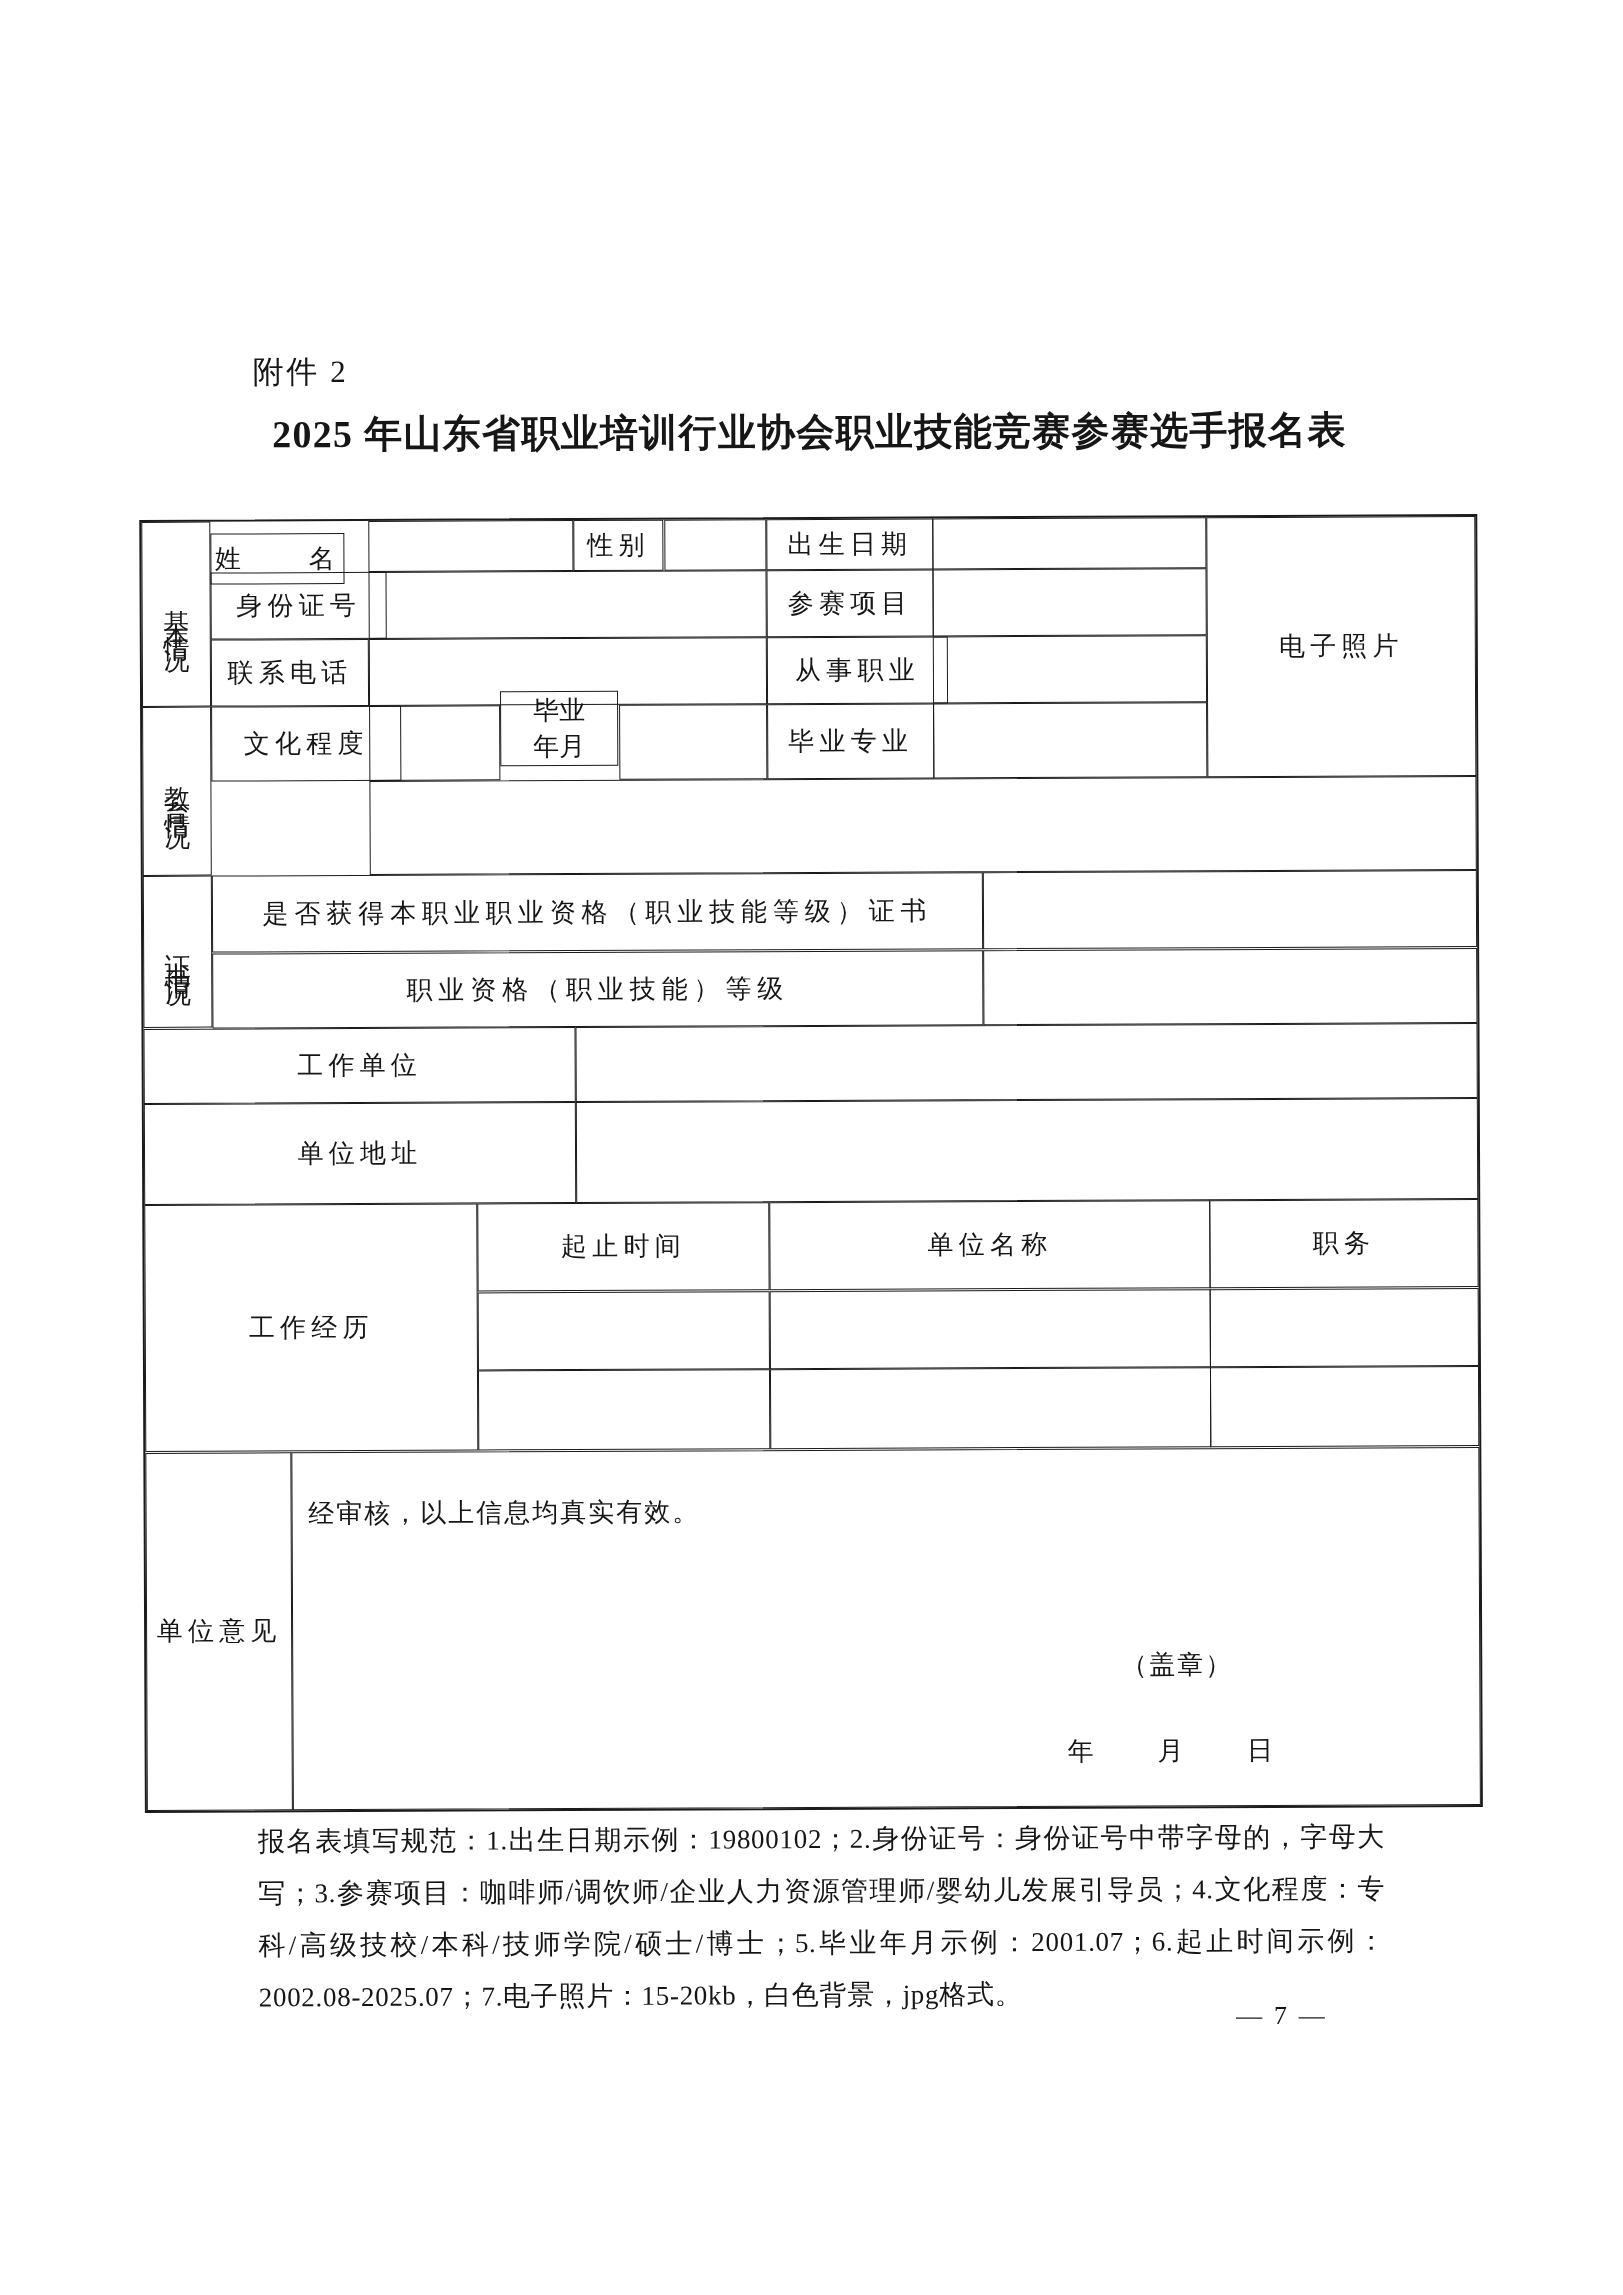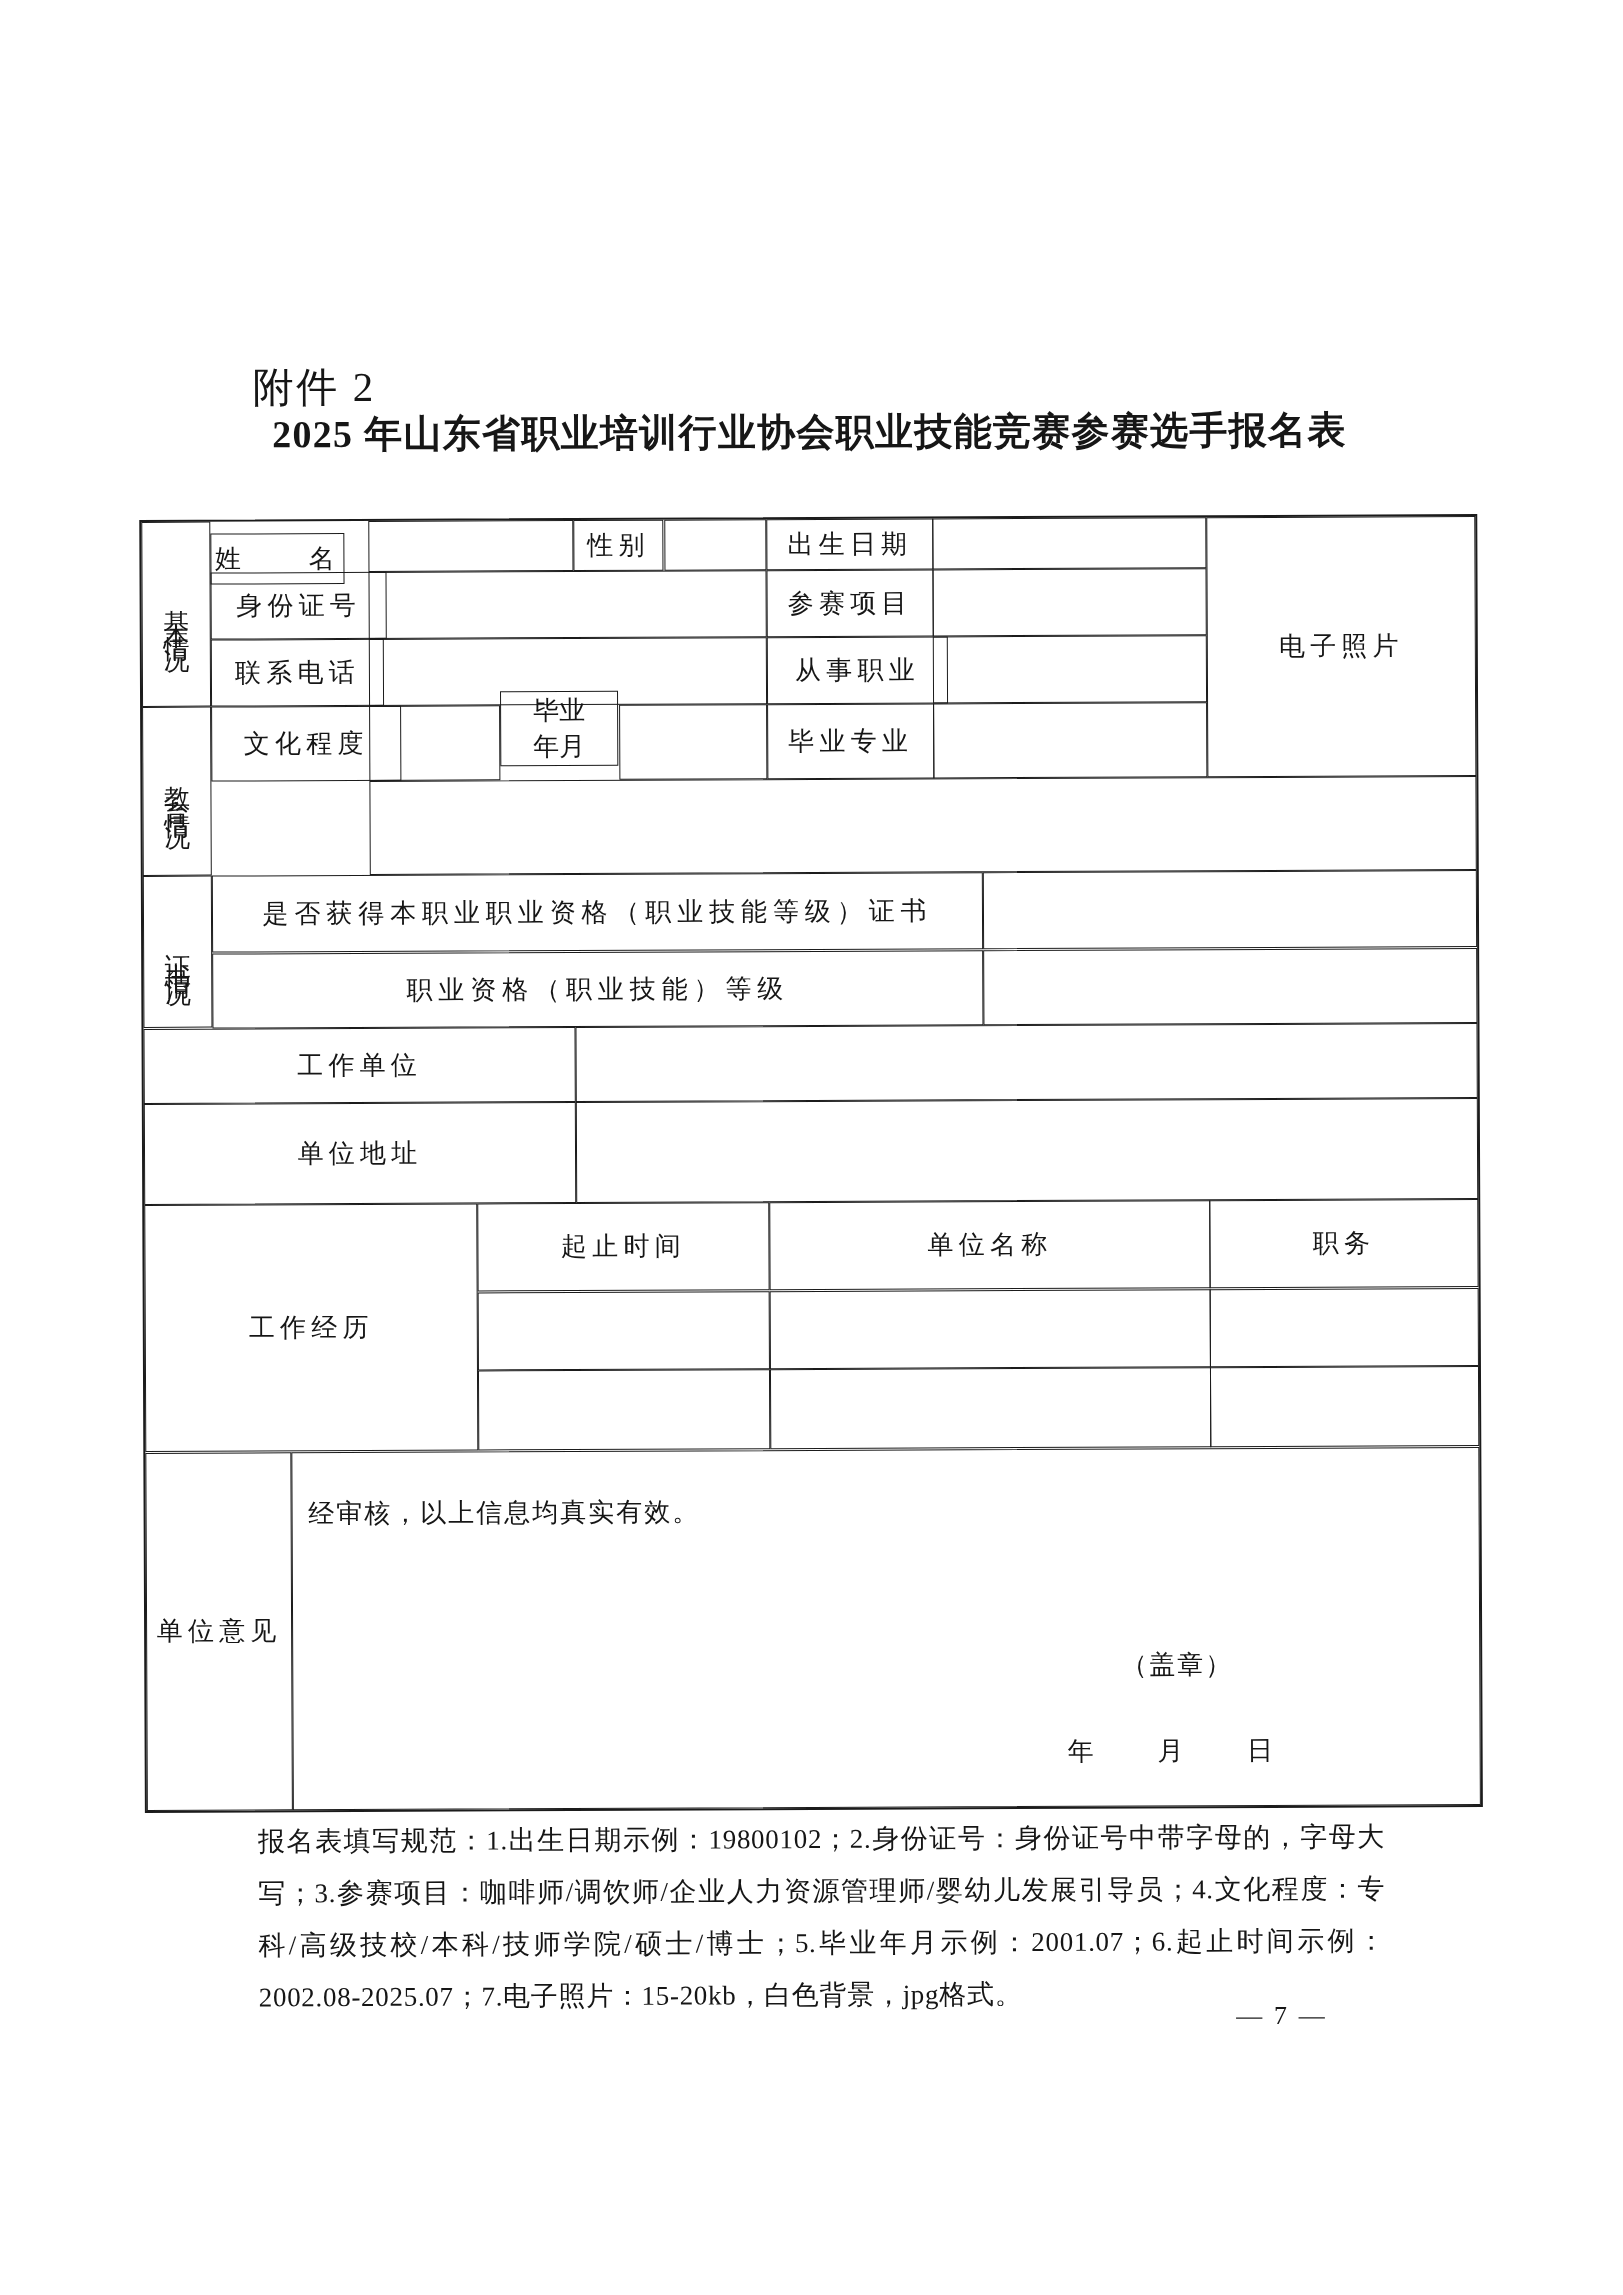--- a/index.html
+++ b/index.html
@@ -6,22 +6,22 @@
   body{
     width:1623px;height:2295px;position:relative;overflow:hidden;
     font-family:"Liberation Serif","DejaVu Serif",serif;
     color:#161616;
   }
   .sheet{
     position:absolute;left:0;top:0;width:1623px;height:2295px;
     transform:rotate(-0.25deg);transform-origin:50% 40%;
   }
   .attachment{
-    position:absolute;left:255px;top:358px;
-    font-size:41px;letter-spacing:2.6px;
+    position:absolute;left:255px;top:349px;
+    font-size:31px;letter-spacing:2.6px;
   }
   .title{
     position:absolute;left:0;top:407px;width:1623px;margin:0;
     text-align:center;font-size:38px;font-weight:bold;letter-spacing:1.3px;
   }
   .form-table{
     position:absolute;left:141px;top:517px;width:1334px;height:1289px;
     border:2.6px solid #1b1b1b;box-sizing:content-box;
   }
   .cell{
@@ -78,21 +78,21 @@
     <div class="cell" style="left:523px;top:0;width:102px;height:51px"></div>
     <div class="cell lbl" style="left:625px;top:0;width:167px;height:51px">出生日期</div>
     <div class="cell" style="left:791px;top:0;width:274px;height:51px"></div>
     <div class="cell lbl" style="left:1065px;top:0;width:269px;height:260px">电子照片</div>
 
     <div class="cell lbl" style="left:69px;top:51px;width:176px;height:67px">身份证号</div>
     <div class="cell" style="left:227px;top:51px;width:398px;height:67px"></div>
     <div class="cell lbl" style="left:625px;top:51px;width:167px;height:67px">参赛项目</div>
     <div class="cell" style="left:791px;top:51px;width:274px;height:67px"></div>
 
-    <div class="cell lbl" style="left:69px;top:118px;width:173px;height:67px">联系电话</div>
+    <div class="cell lbl" style="left:69px;top:118px;width:158px;height:67px">联系电话</div>
     <div class="cell" style="left:227px;top:118px;width:398px;height:67px"></div>
     <div class="cell lbl" style="left:625px;top:118px;width:181px;height:67px">从事职业</div>
     <div class="cell" style="left:791px;top:118px;width:274px;height:67px"></div>
 
     <div class="cell lbl" style="left:69px;top:185px;width:190px;height:75px">文化程度</div>
     <div class="cell" style="left:227px;top:185px;width:131px;height:75px"></div>
     <div class="cell pre" style="left:358px;top:171px;width:118px;height:75px">毕业
 年月</div>
     <div class="cell" style="left:477px;top:185px;width:148px;height:75px"></div>
     <div class="cell lbl" style="left:625px;top:185px;width:167px;height:75px">毕业专业</div>

